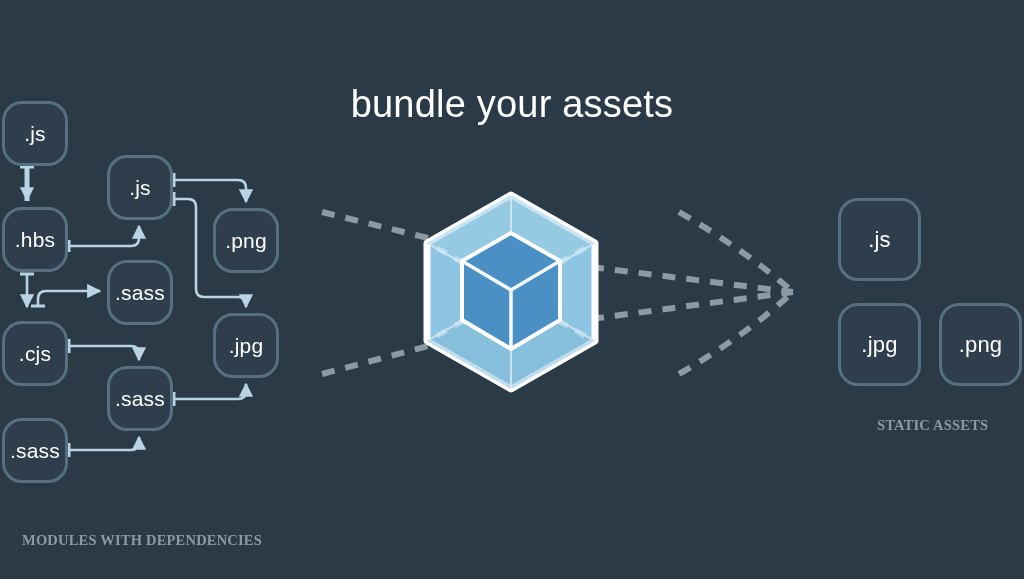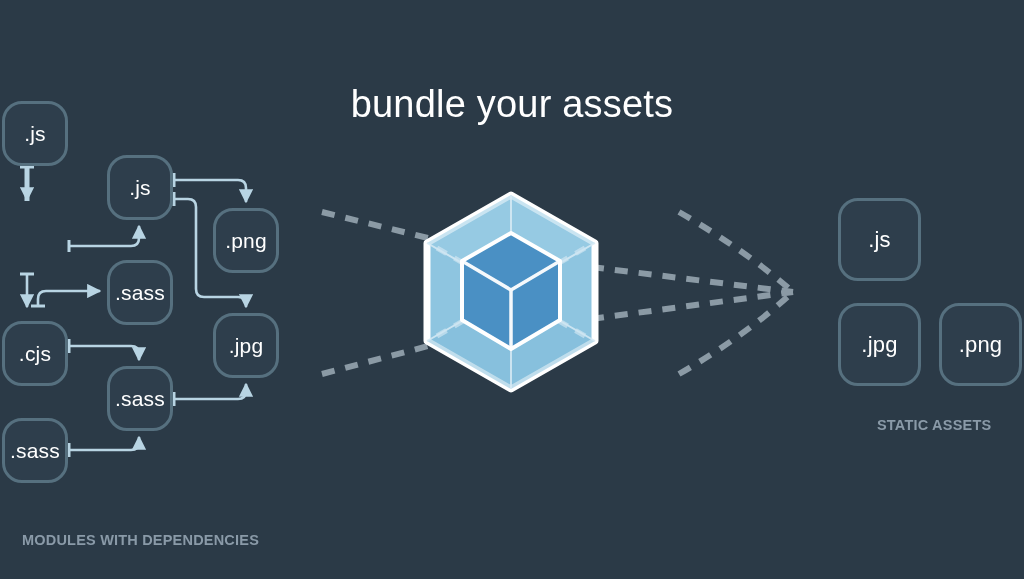--- a/index.html
+++ b/index.html
@@ -36,20 +36,21 @@
   }
 
   
   .section-caption {
     position: absolute;
     color: #8a9aa8;
     font-size: 14.5px;
     font-weight: 700;
     letter-spacing: 0.2px;
     white-space: nowrap;
+    font-family: Liberation Serif, serif;
   }
   #caption-modules { left: 22px;  top: 514px; margin-top: 18px; }
   #caption-assets  { left: 877px; top: 417px; }
 
   
   .node-box {
     position: absolute;
     box-sizing: border-box;
     background: #2e3e4c;
     border: 3px solid #56707f;
@@ -190,20 +191,21 @@
 
       <g>
         <line x1="69" y1="443" x2="69" y2="457" stroke-width="3"></line>
         <path d="M 70 450 L 131 450 Q 139 450 139 442 L 139 437" marker-end="url(#arrowhead)"></path>
       </g>
     </g>
   </svg>
 
   <div class="node-box module-box" style="left:2px;   top:101px;">.js</div>
   <div class="node-box module-box" style="left:107px; top:155px;">.js</div>
+  <div class="node-box module-box" style="left:2px;   top:207px;">.hbs</div>
   <div class="node-box module-box" style="left:213px; top:208px;">.png</div>
   <div class="node-box module-box" style="left:107px; top:260px;">.sass</div>
   <div class="node-box module-box" style="left:2px;   top:313px;margin-top:8px;">.cjs</div>
   <div class="node-box module-box" style="left:213px; top:313px;">.jpg</div>
   <div class="node-box module-box" style="left:107px; top:366px;">.sass</div>
   <div class="node-box module-box" style="left:2px;   top:418px;">.sass</div>
 
   <div class="node-box asset-box" style="left:838px; top:198px;">.js</div>
   <div class="node-box asset-box" style="left:838px; top:303px;">.jpg</div>
   <div class="node-box asset-box" style="left:939px; top:303px;">.png</div>

